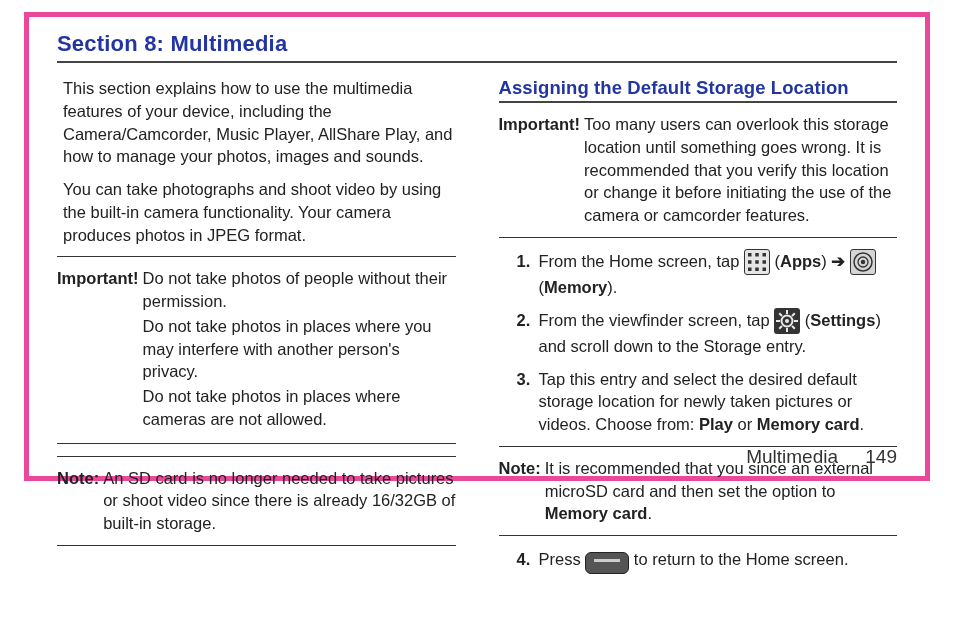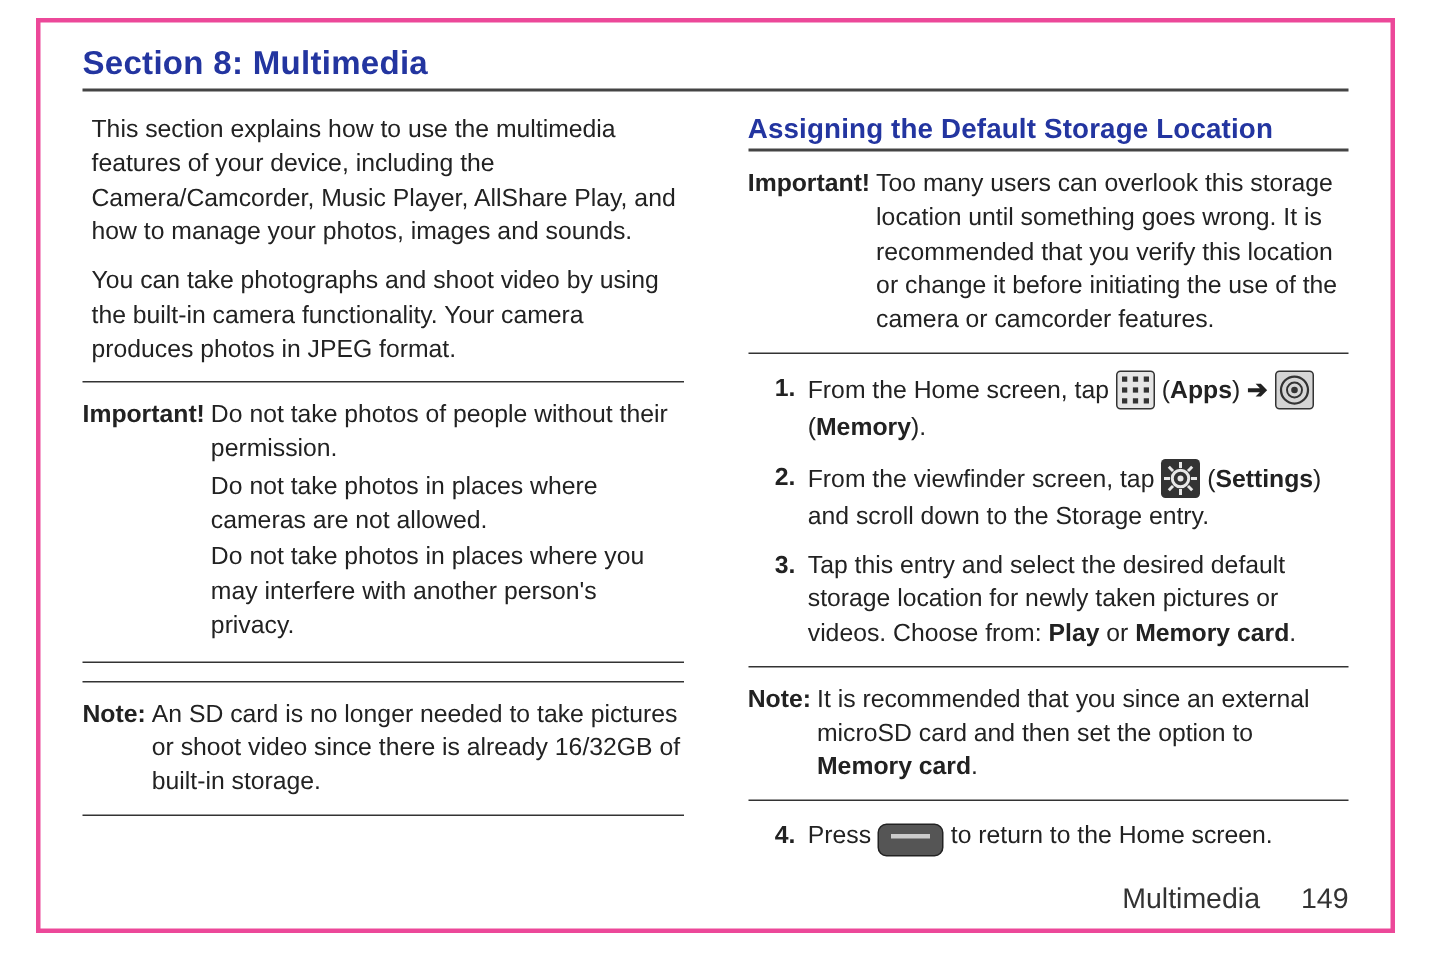--- a/index.html
+++ b/index.html
@@ -6,22 +6,22 @@
     body {
       width: 954px;
       height: 636px;
       background: #fff;
       font-family: Arial, Helvetica, sans-serif;
       color: #333;
       padding: 12px 24px 12px 24px;
       position: relative;
     }
     .outer-border {
-      border: 3px solid #ec4899;
-      height: 610px;
+      border: 5px solid #ec4899;
+      height: 469px;
       position: relative;
       padding: 14px 28px 8px 28px;
     }
     .page-title {
       font-family: Arial, Helvetica, sans-serif;
       font-weight: bold;
       font-size: 22px;
       color: #2335a0;
       margin-bottom: 4px;
       letter-spacing: 0.2px;
@@ -161,22 +161,22 @@
 
     <div class="col">
       <p class="intro-indent">This section explains how to use the multimedia features of your device, including the Camera/Camcorder, Music Player, AllShare Play, and how to manage your photos, images and sounds.</p>
       <p class="intro-indent">You can take photographs and shoot video by using the built-in camera functionality. Your camera produces photos in JPEG format.</p>
 
       <div class="note-block">
         <div class="note-block-flex">
           <div class="note-label">Important!</div>
           <div class="note-body">
             <div>Do not take photos of people without their permission.</div>
+            <div>Do not take photos in places where you may interfere with another person's privacy.</div>
             <div>Do not take photos in places where cameras are not allowed.</div>
-            <div>Do not take photos in places where you may interfere with another person's privacy.</div>
           </div>
         </div>
       </div>
 
       <div class="note-block">
         <div class="note-block-flex">
           <div class="note-label">Note:</div>
           <div class="note-body">An SD card is no longer needed to take pictures or shoot video since there is already 16/32GB of built-in storage.</div>
         </div>
       </div>

